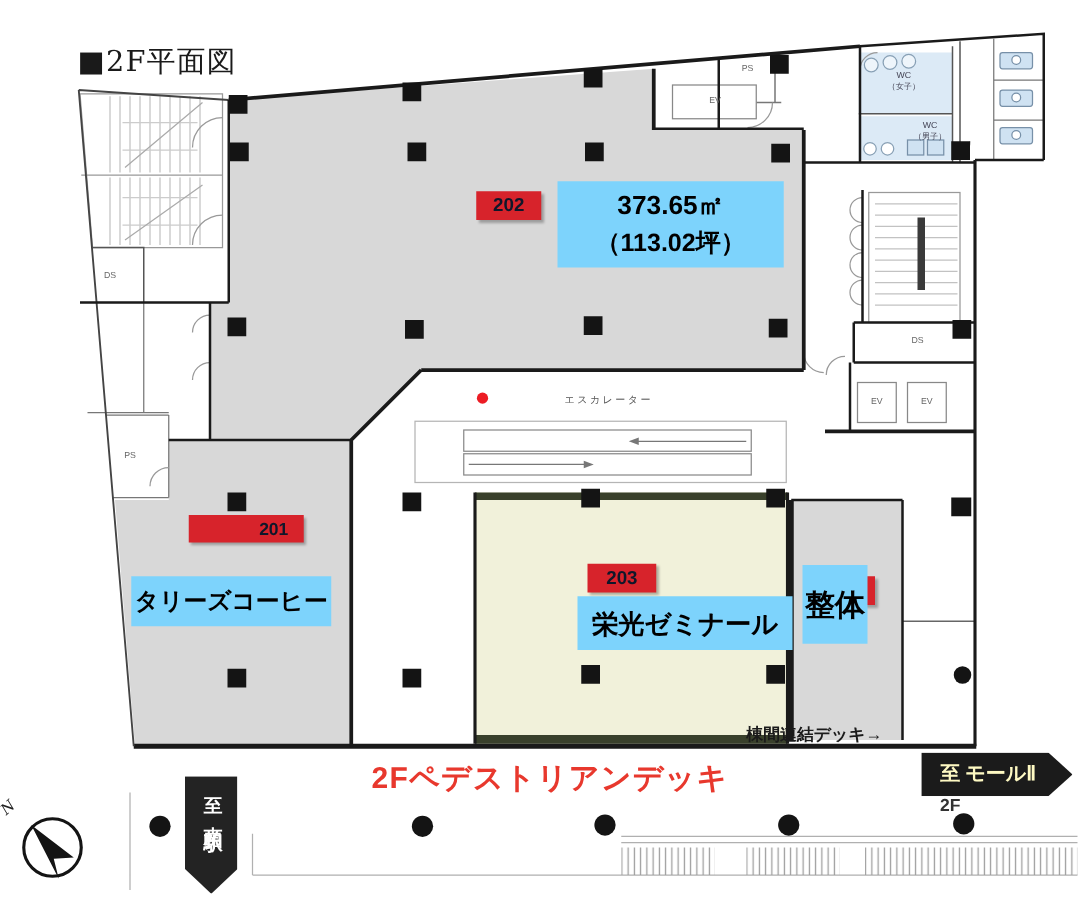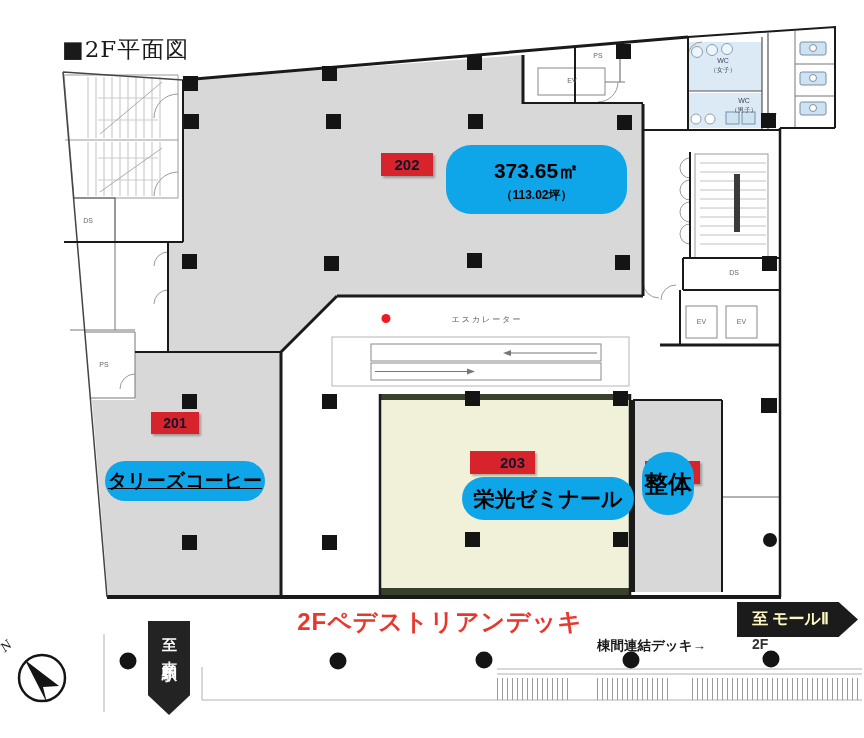--- a/index.html
+++ b/index.html
@@ -5,28 +5,28 @@
   html,body{margin:0;padding:0;background:#fff;}
   #stage{position:relative;width:864px;height:738px;background:#fff;overflow:hidden;
          font-family:"Liberation Sans",sans-serif;}
   #plan-svg{position:absolute;left:0;top:0;}
   .abs{position:absolute;}
   .title{left:62px;top:14px;font-family:"DejaVu Serif",serif;font-weight:400;
          font-size:23px;color:#1a1a1a;letter-spacing:1px;margin-top:20px;}
   .badge{position:absolute;background:#d7232b;color:#0f172a;font-weight:bold;font-size:15px;
          display:flex;align-items:center;justify-content:center;
          box-shadow:2px 2px 2px rgba(0,0,0,.28);}
-  .whitebox{position:absolute;background:#0ea5e9;color:#000;font-weight:bold;
-            display:flex;align-items:center;justify-content:center;text-align:left;border-radius:25px;}
+  .whitebox{position:absolute;background:#7dd3fc;color:#000;font-weight:bold;
+            display:flex;align-items:center;justify-content:center;text-align:left;}
   .sm{position:absolute;font-size:7px;color:#666;text-align:center;line-height:1.3;}
   .esc{left:428px;top:314px;width:118px;font-size:8px;color:#555;letter-spacing:2px;
        text-align:center;}
   .deck-red{left:284px;top:606px;width:312px;font-weight:bold;font-size:24px;
             color:#e8382d;text-align:center;letter-spacing:1px;}
-  .bridge{left:597px;top:637px;width:148px;font-weight:bold;font-size:13.5px;color:#1a1a1a;}
+  .bridge{left:597px;top:579px;width:148px;font-weight:bold;font-size:13.5px;color:#1a1a1a;}
   .mall{left:737px;top:602px;width:121px;height:35px;background:#1b1b1b;color:#fef9c3;
         clip-path:polygon(0 0,84% 0,100% 50%,84% 100%,0 100%);
         display:flex;align-items:center;justify-content:center;
         padding-right:14px;box-sizing:border-box;font-weight:bold;font-size:16px;font-family:Liberation Serif, serif;}
   .fl2f{left:752px;top:636px;width:36px;font-size:14px;font-weight:600;color:#333;
         text-align:left;}
   .station{left:148px;top:621px;width:42px;height:94px;background:#232323;color:#fff;
            clip-path:polygon(0 0,100% 0,100% 79%,50% 100%,0 79%);
            display:flex;justify-content:center;}
   .station span{writing-mode:vertical-rl;text-orientation:upright;font-weight:bold;
@@ -191,27 +191,27 @@
     <circle cx="42" cy="678" r="23" fill="none" stroke="#141414" stroke-width="2.5"></circle>
     <path d="M25,660 L59,686 L43,687 L47,703 Z" fill="#141414"></path>
   </g>
 </svg>
 
 <div class="abs title">■2F平面図</div>
 
 <div class="badge" style="left:381px;top:153px;width:52px;height:23px;">202</div>
 <div class="whitebox" style="left:446px;top:145px;width:181px;height:69px;flex-direction:column;font-size:21px;line-height:1.5;">
   <div>373.65㎡</div>
-  <div style="font-size:12px;">（113.02坪）</div>
-</div>
-
-<div class="badge" style="left:151px;top:412px;width:48px;height:22px;font-size:14px;">201</div>
-<div class="whitebox" style="left:105px;top:461px;width:160px;height:40px;font-size:19px;text-decoration:underline;">タリーズコーヒー</div>
-
-<div class="badge" style="left:470px;top:451px;width:45px;height:23px;padding-left:20px;">203</div>
+  <div style="font-size:20px;">（113.02坪）</div>
+</div>
+
+<div class="badge" style="left:151px;top:412px;width:48px;height:22px;font-size:14px;padding-left:44px;">201</div>
+<div class="whitebox" style="left:105px;top:461px;width:160px;height:40px;font-size:19px;">タリーズコーヒー</div>
+
+<div class="badge" style="left:470px;top:451px;width:55px;height:23px;">203</div>
 <div class="whitebox" style="left:420px;top:477px;width:172px;height:43px;font-size:21px;margin-left:42px;">栄光ゼミナール</div>
 
 <div class="badge" style="left:645px;top:461px;width:55px;height:23px;">204</div>
 <div class="whitebox" style="left:642px;top:452px;width:52px;height:63px;font-size:24px;">整体</div>
 
 <div class="abs esc">エスカレーター</div>
 
 <div class="sm" style="left:76px;top:216px;width:24px;">DS</div>
 <div class="sm" style="left:92px;top:360px;width:24px;">PS</div>
 <div class="sm" style="left:586px;top:51px;width:24px;">PS</div>

